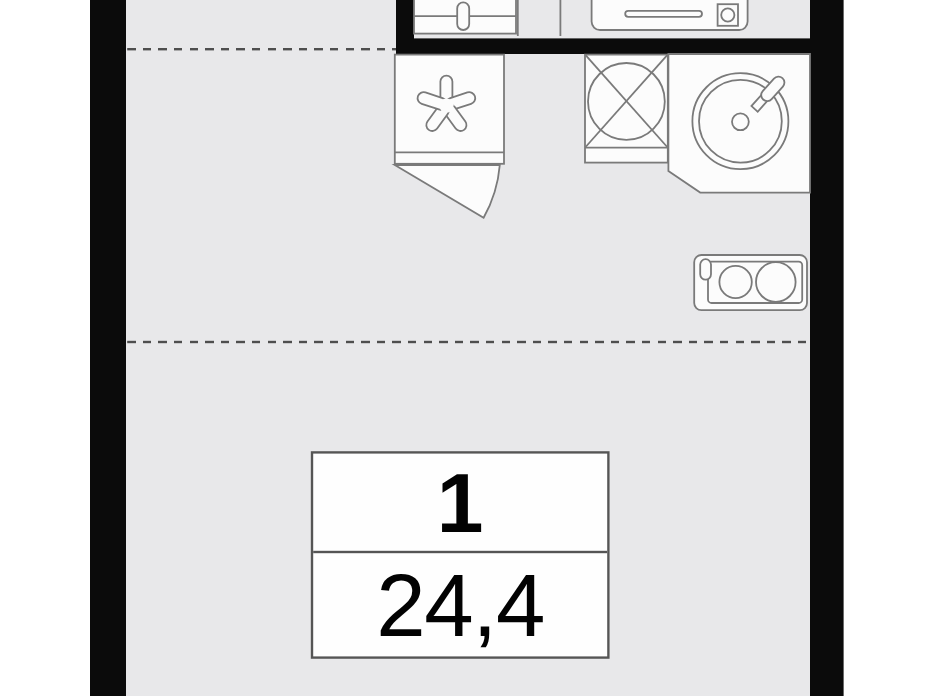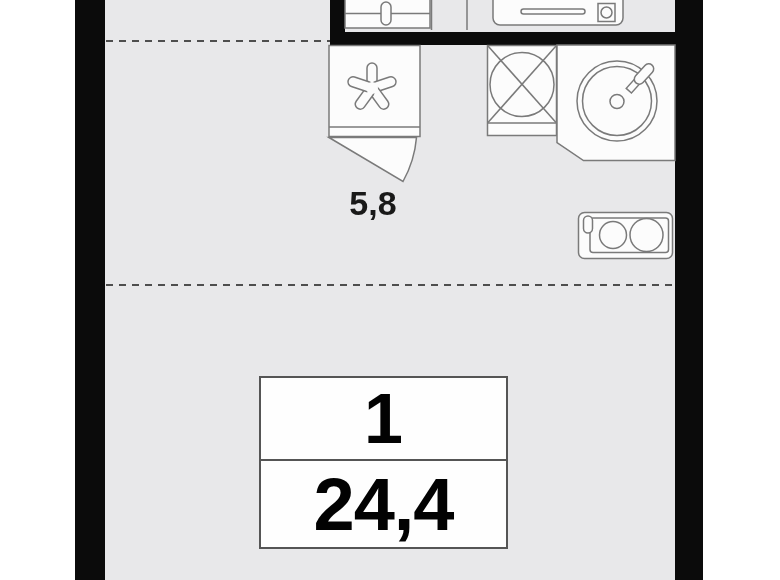--- a/index.html
+++ b/index.html
@@ -80,21 +80,21 @@
     font-size: 70px;
     font-weight: 700;
     color: #020202;
   }
   .unit-area {
     flex: 1;
     display: flex;
     align-items: center;
     justify-content: center;
     font-size: 74px;
-    font-weight: 700;
+    font-weight: 400;
     letter-spacing: -1px;
     color: #020202;
   }
 </style>
 </head>
 <body>
 
 <div class="plan">
 
   <div class="floor"></div>
@@ -163,20 +163,19 @@
 
     <g>
       <rect class="fx" x="578.5" y="212.5" width="94" height="46" rx="6"></rect>
       <rect class="fx-line" x="590" y="218" width="78.5" height="34.5" rx="3"></rect>
       <rect class="fx" x="583.5" y="216" width="9" height="17" rx="4.5"></rect>
       <circle class="fx-line" cx="613" cy="235" r="13.5"></circle>
       <circle class="fx-line" cx="646.5" cy="235" r="16.5"></circle>
     </g>
   </svg>
 
-  <div class="kitchen-area-label">5,8</div>
 
   <div class="unit-label-box">
     <div class="unit-rooms">1</div>
     <div class="unit-area">24,4</div>
   </div>
 
 </div>
 
 </body></html>

